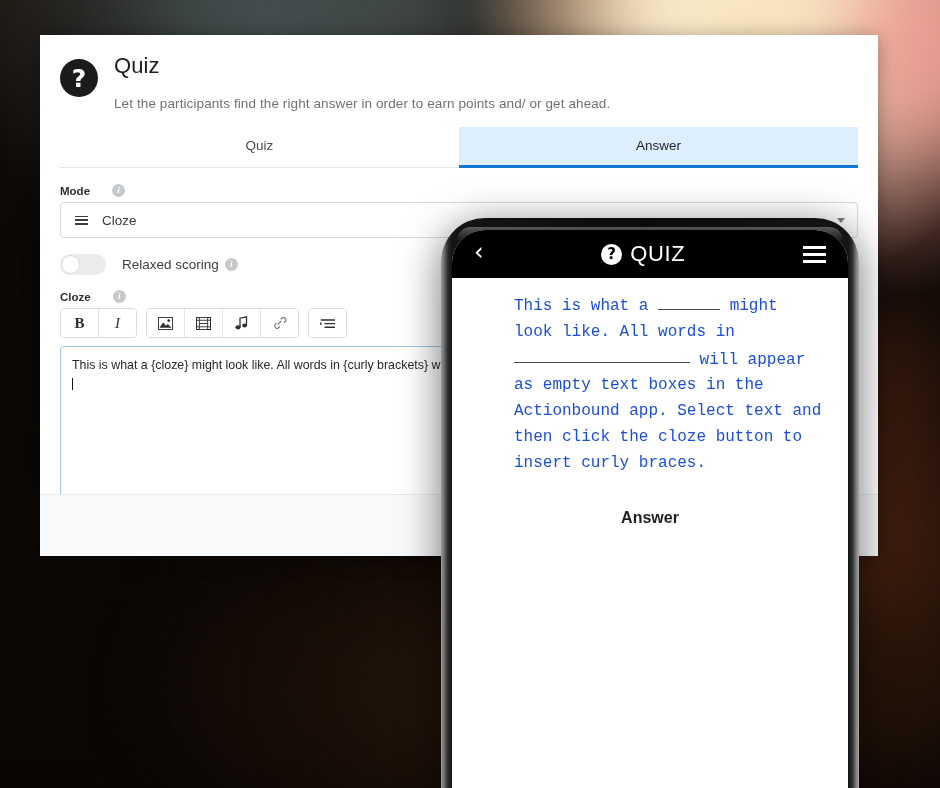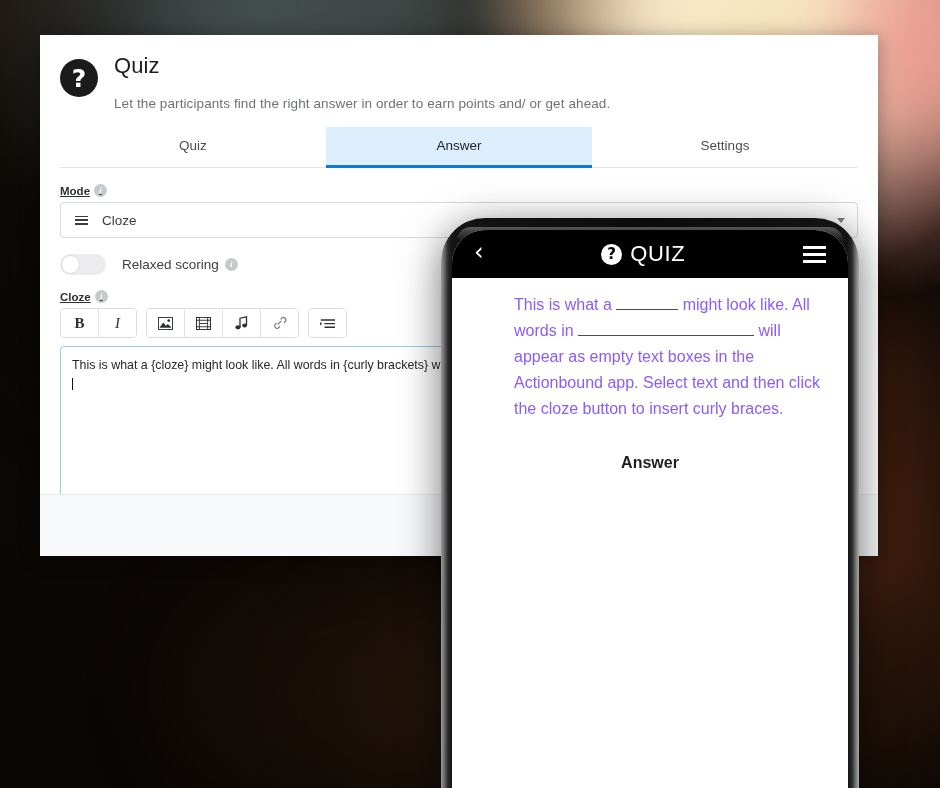--- a/index.html
+++ b/index.html
@@ -125,23 +125,22 @@
   .form {
     padding: 0 20px;
     margin-top: 16px;
   }
   .field-label {
     font-size: 11.5px;
     font-weight: bold;
     color: #2c2f33;
     display: flex;
     align-items: center;
-    gap: 4px;
+    gap: 22px;
     margin-bottom: 5px;
-    text-decoration: underline;
   }
   .info-dot {
     width: 13px; height: 13px;
     border-radius: 50%;
     background: #c6c9cc;
     color: #fff;
     font-size: 9px;
     font-style: italic;
     font-weight: bold;
     display: inline-flex;
@@ -363,23 +362,24 @@
     color: #2c2e30;
     border-bottom: 1px solid #e8e8e8;
   }
   .ph-task {
     font-size: 16px;
     color: #3b3d3f;
     padding: 24px 0 6px 0;
   }
   .ph-cloze {
     font-size: 16px;
-    color: #8b5cf6;
+    color: #1d4ed8;
     line-height: 1.62;
     padding: 14px 0 0 36px;
+    font-family: Liberation Mono, monospace;
   }
   .blank {
     display: inline-block;
     border-bottom: 1px solid #4a4c4e;
     vertical-align: baseline;
     height: 1.05em;
   }
   .blank.short { width: 62px; }
   .blank.long  { width: 176px; }
   .ph-answer {
@@ -414,21 +414,20 @@
       <div class="hdr-icon">?</div>
       <div class="hdr-text">
         <div class="hdr-title">Quiz</div>
         <div class="hdr-sub">Let the participants find the right answer in order to earn points and/ or get ahead.</div>
       </div>
     </div>
 
     <div class="tabs">
       <div class="tab">Quiz</div>
       <div class="tab active">Answer</div>
-      <div class="tab">Settings</div>
     </div>
 
     <div class="form">
 
       <div class="field-label">
         <span>Mode</span>
         <span class="info-dot">i</span>
       </div>
 
       <div class="select-box">

